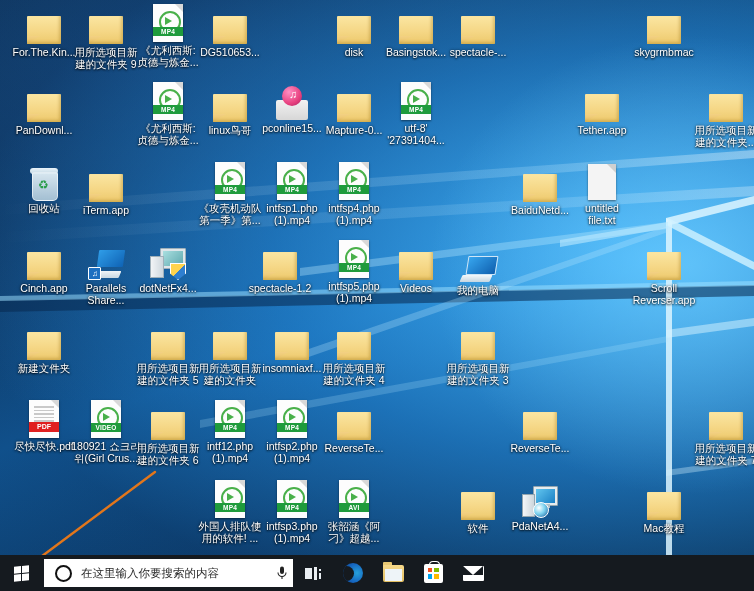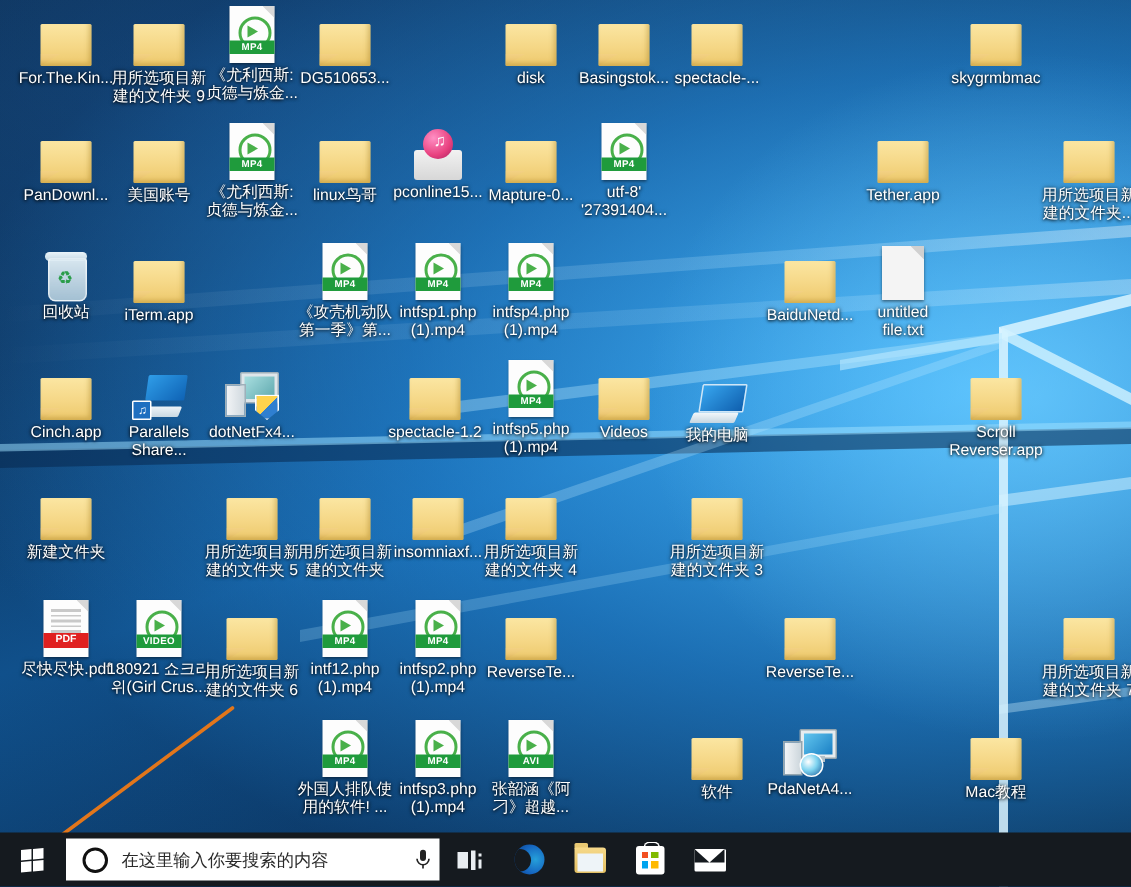--- a/index.html
+++ b/index.html
@@ -260,30 +260,20 @@
       <div class="icon" style="left: 8px; top: 82px;">
         <span class="glyph">
           <span class="folder">
             <span class="back"></span>
             <span class="tab"></span>
             <span class="shadow"></span>
           </span>
         </span>
         <span class="lbl">PanDownl...</span>
       </div>
-      <div class="icon" style="left: 70px; top: 82px;">
-        <span class="glyph">
-          <span class="folder">
-            <span class="back"></span>
-            <span class="tab"></span>
-            <span class="shadow"></span>
-          </span>
-        </span>
-        <span class="lbl">美国账号</span>
-      </div>
       <div class="icon" style="left: 132px; top: 80px;">
         <span class="glyph">
           <span class="media ">
             <span class="sheet"></span>
             <span class="fold"></span>
             <span class="circ"></span>
             <span class="tri"></span>
             <span class="band">MP4</span>
           </span>
         </span>
@@ -461,21 +451,21 @@
             <span class="mon">
               <i></i>
             </span>
             <span class="stand"></span>
             <span class="box"></span>
             <span class="shield"></span>
           </span>
         </span>
         <span class="lbl">dotNetFx4...</span>
       </div>
-      <div class="icon" style="left: 254px; top: 240px;">
+      <div class="icon" style="left: 244px; top: 240px;">
         <span class="glyph">
           <span class="folder">
             <span class="back"></span>
             <span class="tab"></span>
             <span class="shadow"></span>
           </span>
         </span>
         <span class="lbl">spectacle-1.2</span>
       </div>
       <div class="icon" style="left: 318px; top: 238px;">

